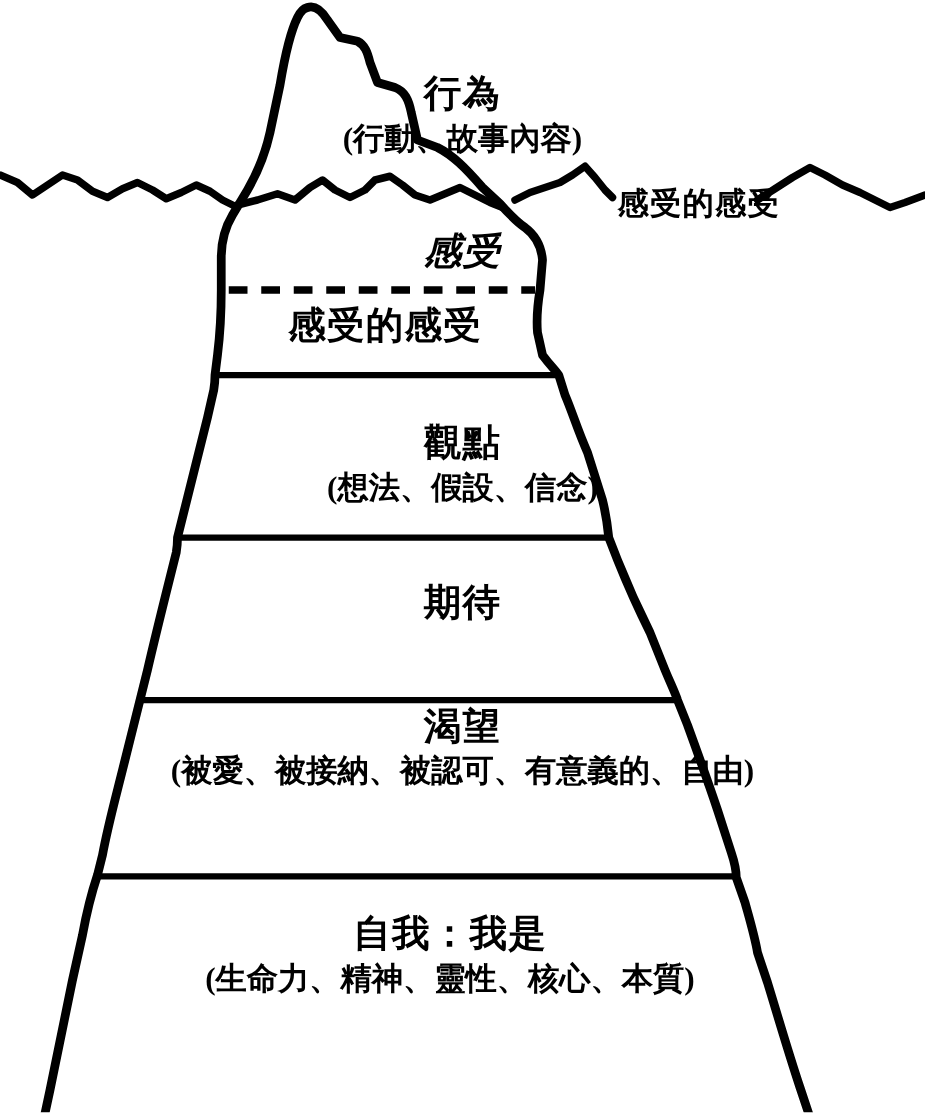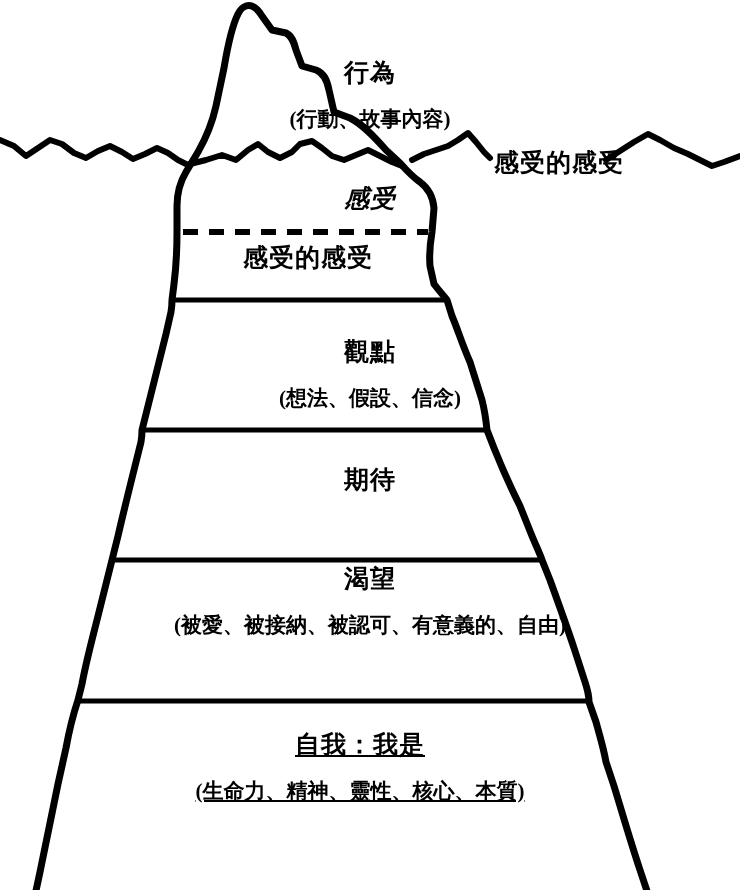--- a/index.html
+++ b/index.html
@@ -29,45 +29,45 @@
   .layer-text {
     position: absolute;
     text-align: center;
     color: #000000;
     line-height: 1.18;
     white-space: nowrap;
     pointer-events: none;
   }
   .layer-title {
     font-weight: bold;
-    font-size: 25px;
+    font-size: 30px;
     letter-spacing: 1px;
   }
   .layer-sub {
     font-weight: bold;
-    font-size: 21px;
+    font-size: 25px;
     letter-spacing: 0px;
-    margin-top: 19px;
+    margin-top: 4px;
   }
   .waterline-label {
     position: absolute;
     font-weight: bold;
     font-size: 25px;
     color: #000000;
     letter-spacing: 1px;
     white-space: nowrap;
   }
   
   #layer-behavior   { left: 0;   top: 58px;  width: 740px; }
   #layer-feelings   { left: 0;   top: 184px; width: 740px; font-style: italic; }
   #layer-feelings-about { left: 0; top: 243px; width: 616px; }
   #layer-viewpoints { left: 0;   top: 337px; width: 740px; }
   #layer-expect     { left: 0;   top: 465px; width: 740px; }
   #layer-yearn      { left: 0;   top: 564px; width: 740px; }
-  #layer-self       { left: 0;   top: 730px; width: 720px; text-decoration: underline; }
+  #layer-self       { left: 0;   top: 730px; width: 720px; }
   #label-coping     { left: 494px; top: 146px; }
 </style>
 </head>
 <body>
 
 <div id="diagram-root">
 
   <svg id="iceberg-svg" viewBox="0 0 740 890" xmlns="http://www.w3.org/2000/svg">
 
     <g>

